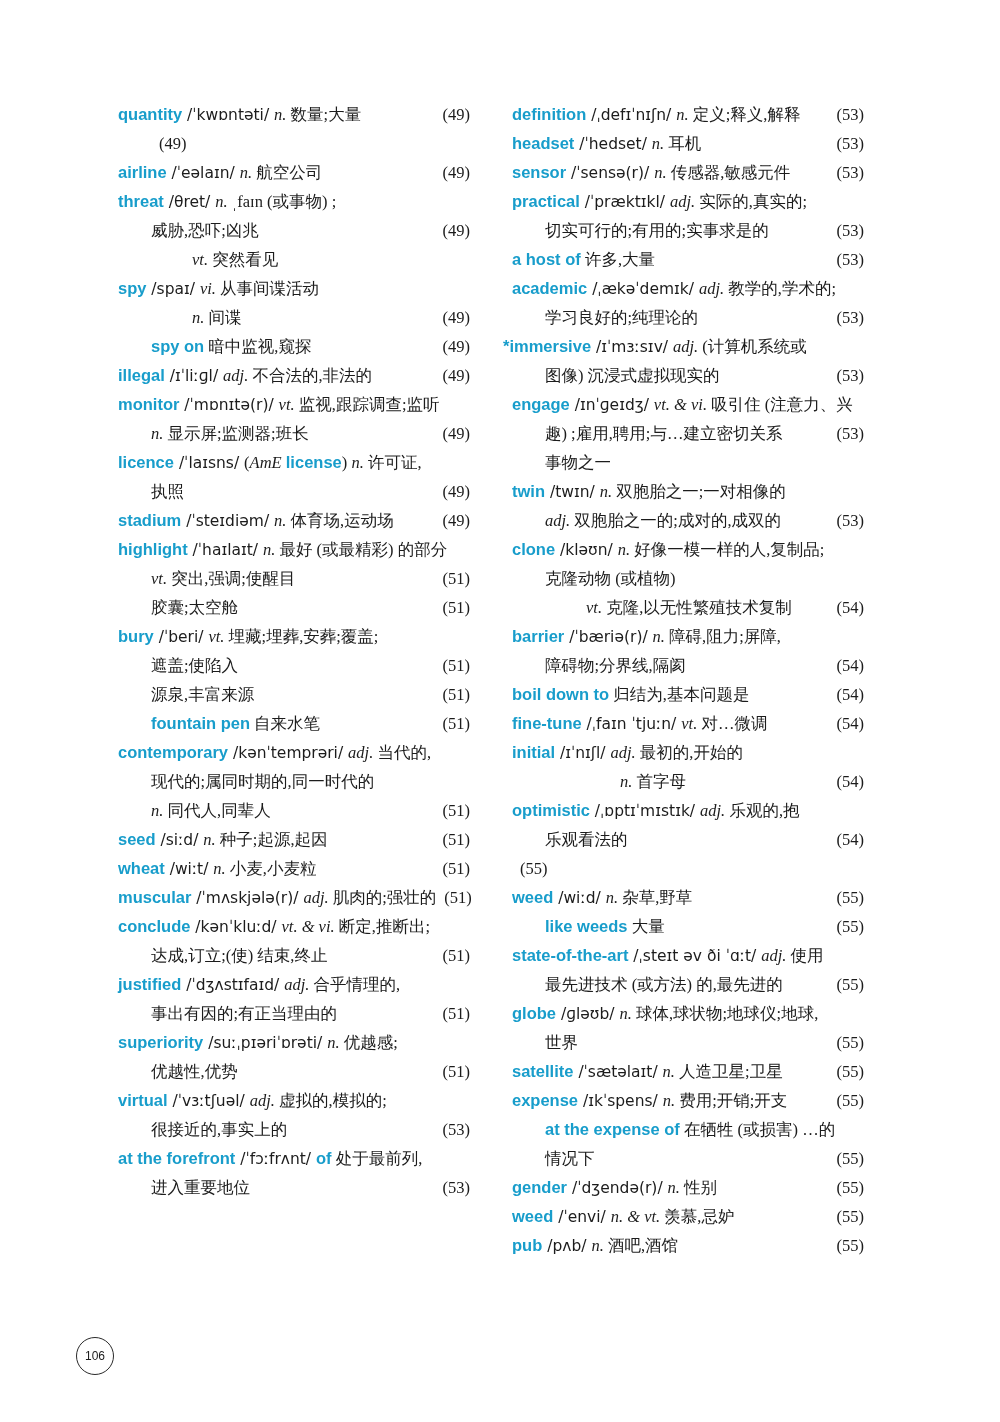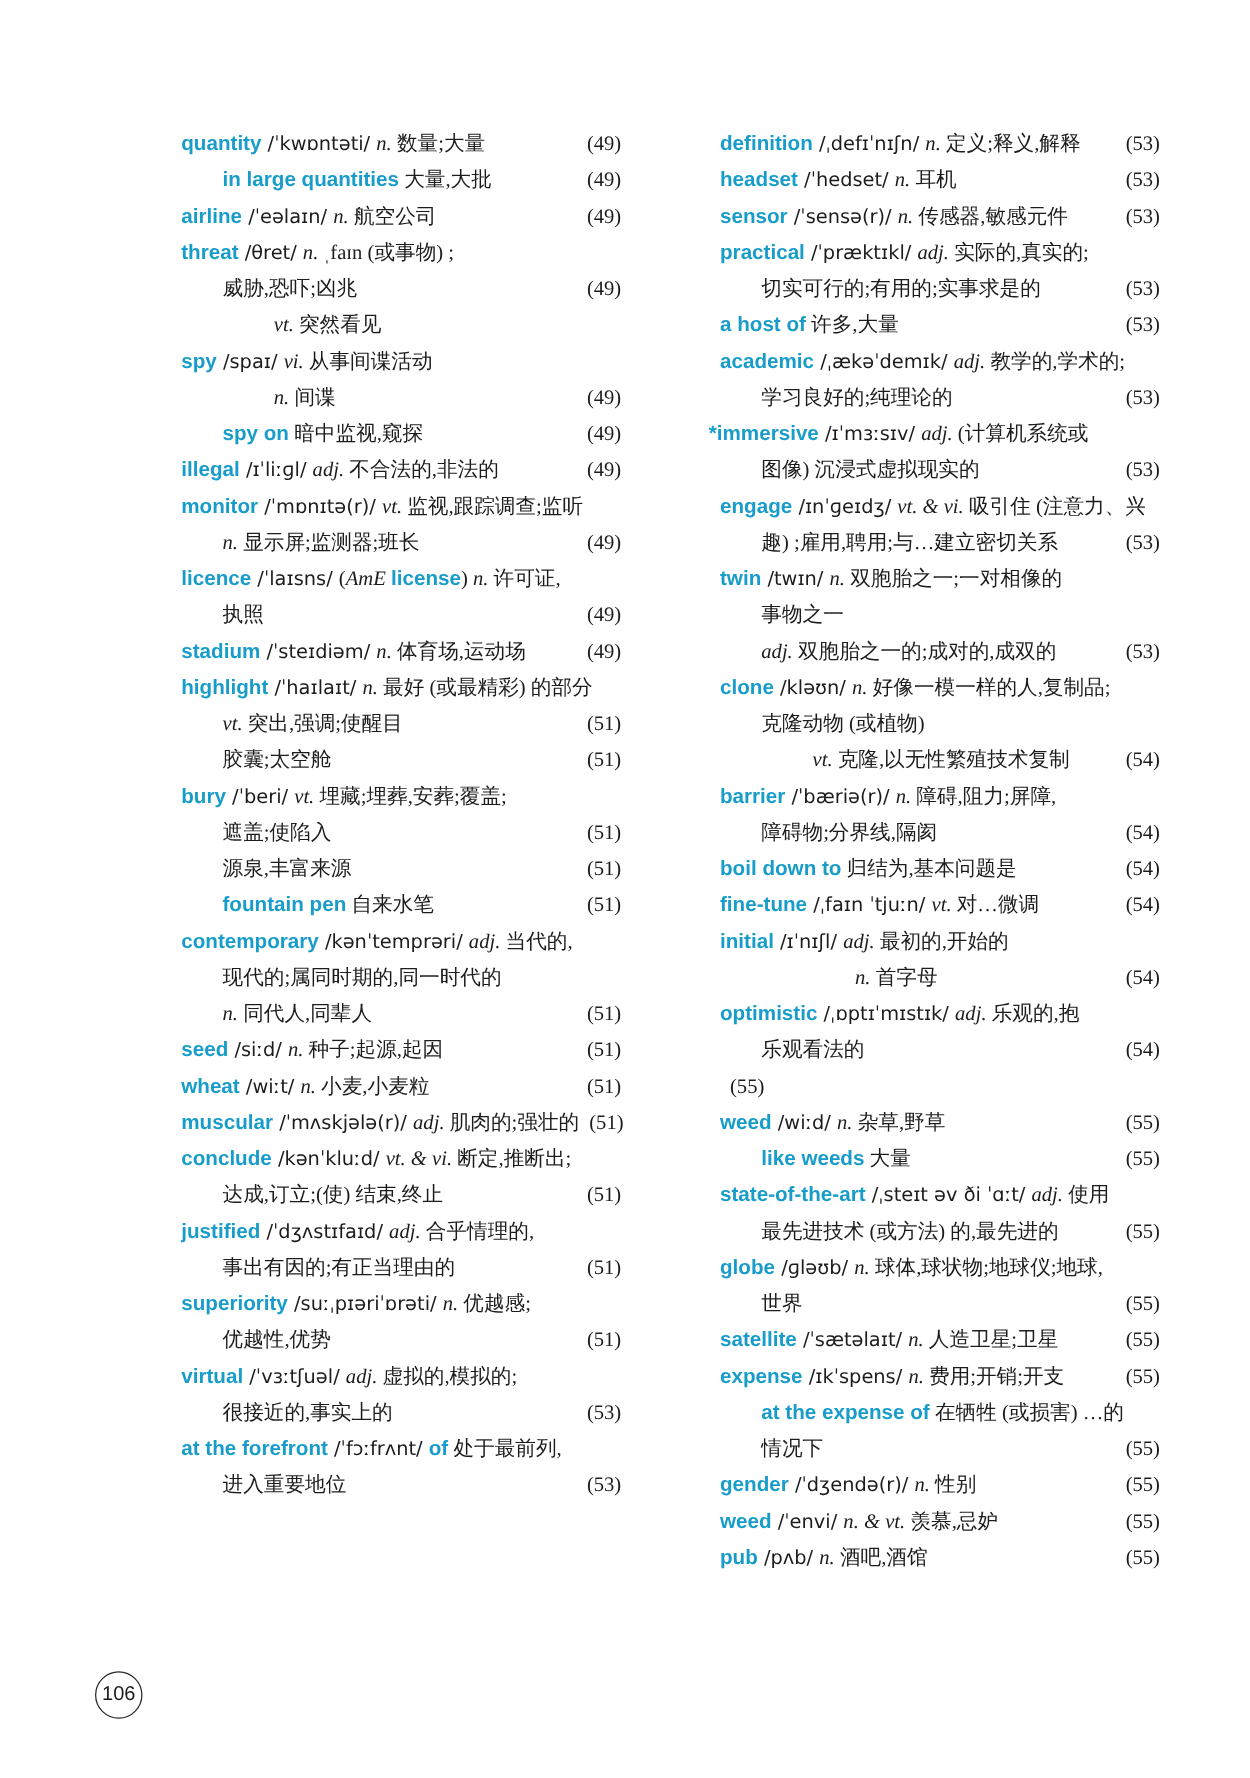--- a/index.html
+++ b/index.html
@@ -10,24 +10,24 @@
     background: #ffffff;
     color: #1c1c1c;
     font-family: "Liberation Serif", "DejaVu Serif", serif;
     position: relative;
     overflow: hidden;
   }
   .page { position: absolute; inset: 0; }
   .columns {
     position: absolute;
     top: 100px;
-    left: 145px;
+    left: 118px;
     width: 757px;
     display: flex;
-    gap: 79px;
+    gap: 42px;
   }
   .column { width: 352px; flex: 0 0 352px; }
   .line {
     display: flex;
     justify-content: space-between;
     align-items: baseline;
     height: 29px;
     line-height: 29px;
     white-space: nowrap;
     font-size: 16.5px;
@@ -53,35 +53,34 @@
     left: 76px;
     top: 1337px;
     width: 38px;
     height: 38px;
     border: 1.6px solid #2a2a2a;
     border-radius: 50%;
     display: flex;
     align-items: center;
     justify-content: center;
     font-family: "Liberation Sans", "DejaVu Sans", sans-serif;
-    font-size: 16px;
+    font-size: 12px;
   }
 </style>
 </head>
 <body>
 
 <main class="page">
   <div class="columns">
     <div class="column">
         <div class="line indent-0">
           <span class="line-text"><span class="seg-hw">quantity</span><span class="seg-ph"> /ˈkwɒntəti/ </span><span class="seg-pos">n.</span><span class="seg-zh"> 数量;大量</span></span>
           <span class="page-ref">(49)</span>
         </div>
         <div class="line indent-1">
-          <span class="line-text"><span class="seg-hw">in large quantities</span><span class="seg-zh"> 大量,大批</span></span>
           <span class="page-ref">(49)</span>
         </div>
         <div class="line indent-0">
           <span class="line-text"><span class="seg-hw">airline</span><span class="seg-ph"> /ˈeəlaɪn/ </span><span class="seg-pos">n.</span><span class="seg-zh"> 航空公司</span></span>
           <span class="page-ref">(49)</span>
         </div>
         <div class="line indent-0">
           <span class="line-text"><span class="seg-hw">threat</span><span class="seg-ph"> /θret/ </span><span class="seg-pos">n.</span><span class="seg-zh"> ˌfaɪn (或事物) ;</span></span>
         </div>
         <div class="line indent-1">
@@ -246,25 +245,25 @@
           <span class="line-text"><span class="seg-zh">图像) 沉浸式虚拟现实的</span></span>
           <span class="page-ref">(53)</span>
         </div>
         <div class="line indent-0">
           <span class="line-text"><span class="seg-hw">engage</span><span class="seg-ph"> /ɪnˈɡeɪdʒ/ </span><span class="seg-pos">vt. &amp; vi.</span><span class="seg-zh"> 吸引住 (注意力、兴</span></span>
         </div>
         <div class="line indent-1">
           <span class="line-text"><span class="seg-zh">趣) ;雇用,聘用;与…建立密切关系</span></span>
           <span class="page-ref">(53)</span>
         </div>
+        <div class="line indent-1">
+          <span class="line-text"><span class="seg-zh">事物之一</span></span>
+        </div>
         <div class="line indent-0">
           <span class="line-text"><span class="seg-hw">twin</span><span class="seg-ph"> /twɪn/ </span><span class="seg-pos">n.</span><span class="seg-zh"> 双胞胎之一;一对相像的</span></span>
-        </div>
-        <div class="line indent-1">
-          <span class="line-text"><span class="seg-zh">事物之一</span></span>
         </div>
         <div class="line indent-1">
           <span class="line-text"><span class="seg-pos">adj.</span><span class="seg-zh"> 双胞胎之一的;成对的,成双的</span></span>
           <span class="page-ref">(53)</span>
         </div>
         <div class="line indent-0">
           <span class="line-text"><span class="seg-hw">clone</span><span class="seg-ph"> /kləʊn/ </span><span class="seg-pos">n.</span><span class="seg-zh"> 好像一模一样的人,复制品;</span></span>
         </div>
         <div class="line indent-1">
           <span class="line-text"><span class="seg-zh">克隆动物 (或植物)</span></span>

